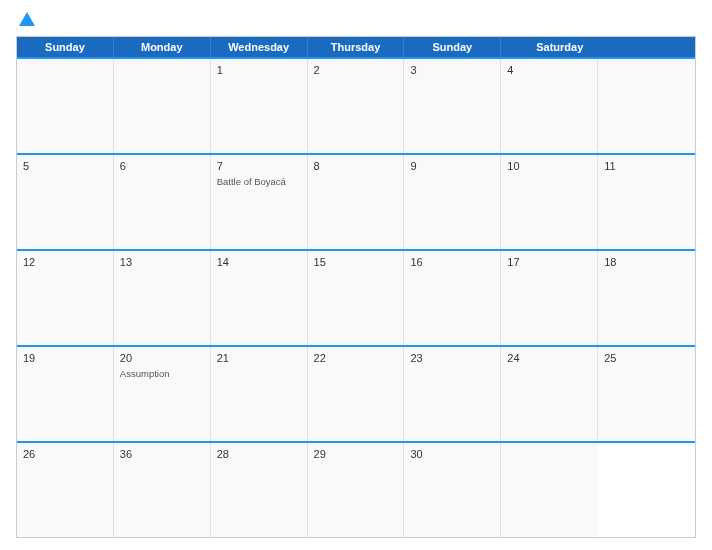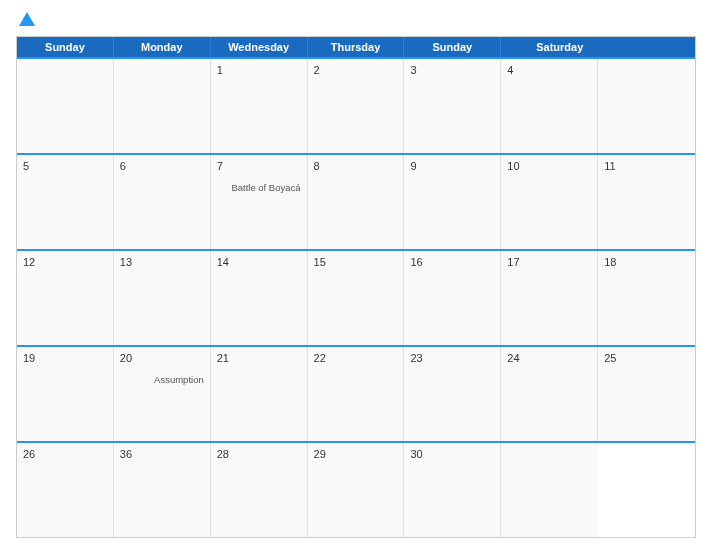--- a/index.html
+++ b/index.html
@@ -104,22 +104,21 @@
     .cal-cell.empty { background: #f9f9f9; }
     .day-num {
       font-size: 11px;
       color: #333;
       font-weight: normal;
       margin-bottom: 2px;
     }
     .holiday {
       font-size: 9.5px;
       color: #555;
-      margin-top: 8px;
-      text-align: right;
+      margin-top: 2px;
     }
   </style>
 </head>
 <body>
 
 <div class="page">
   <div class="header">
     <div class="logo-wrapper">
       <div class="logo-text">
         <span class="logo-general"></span>

